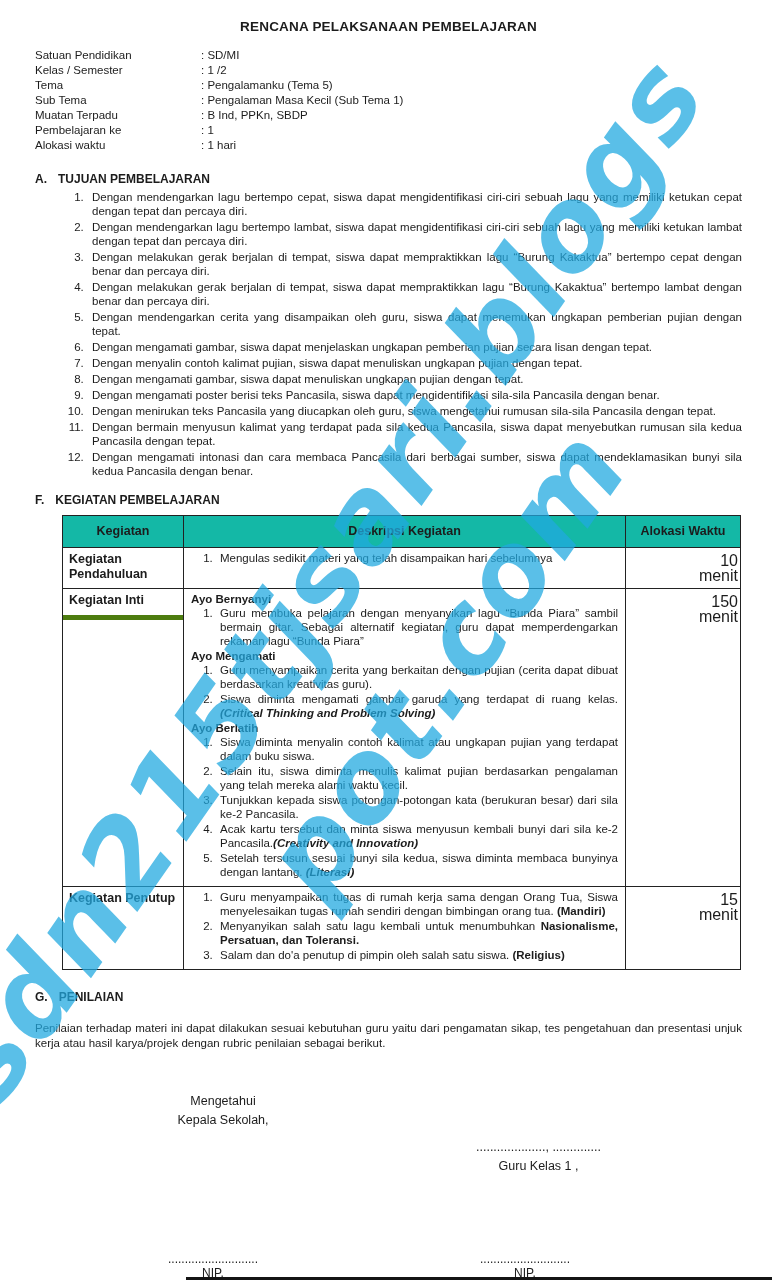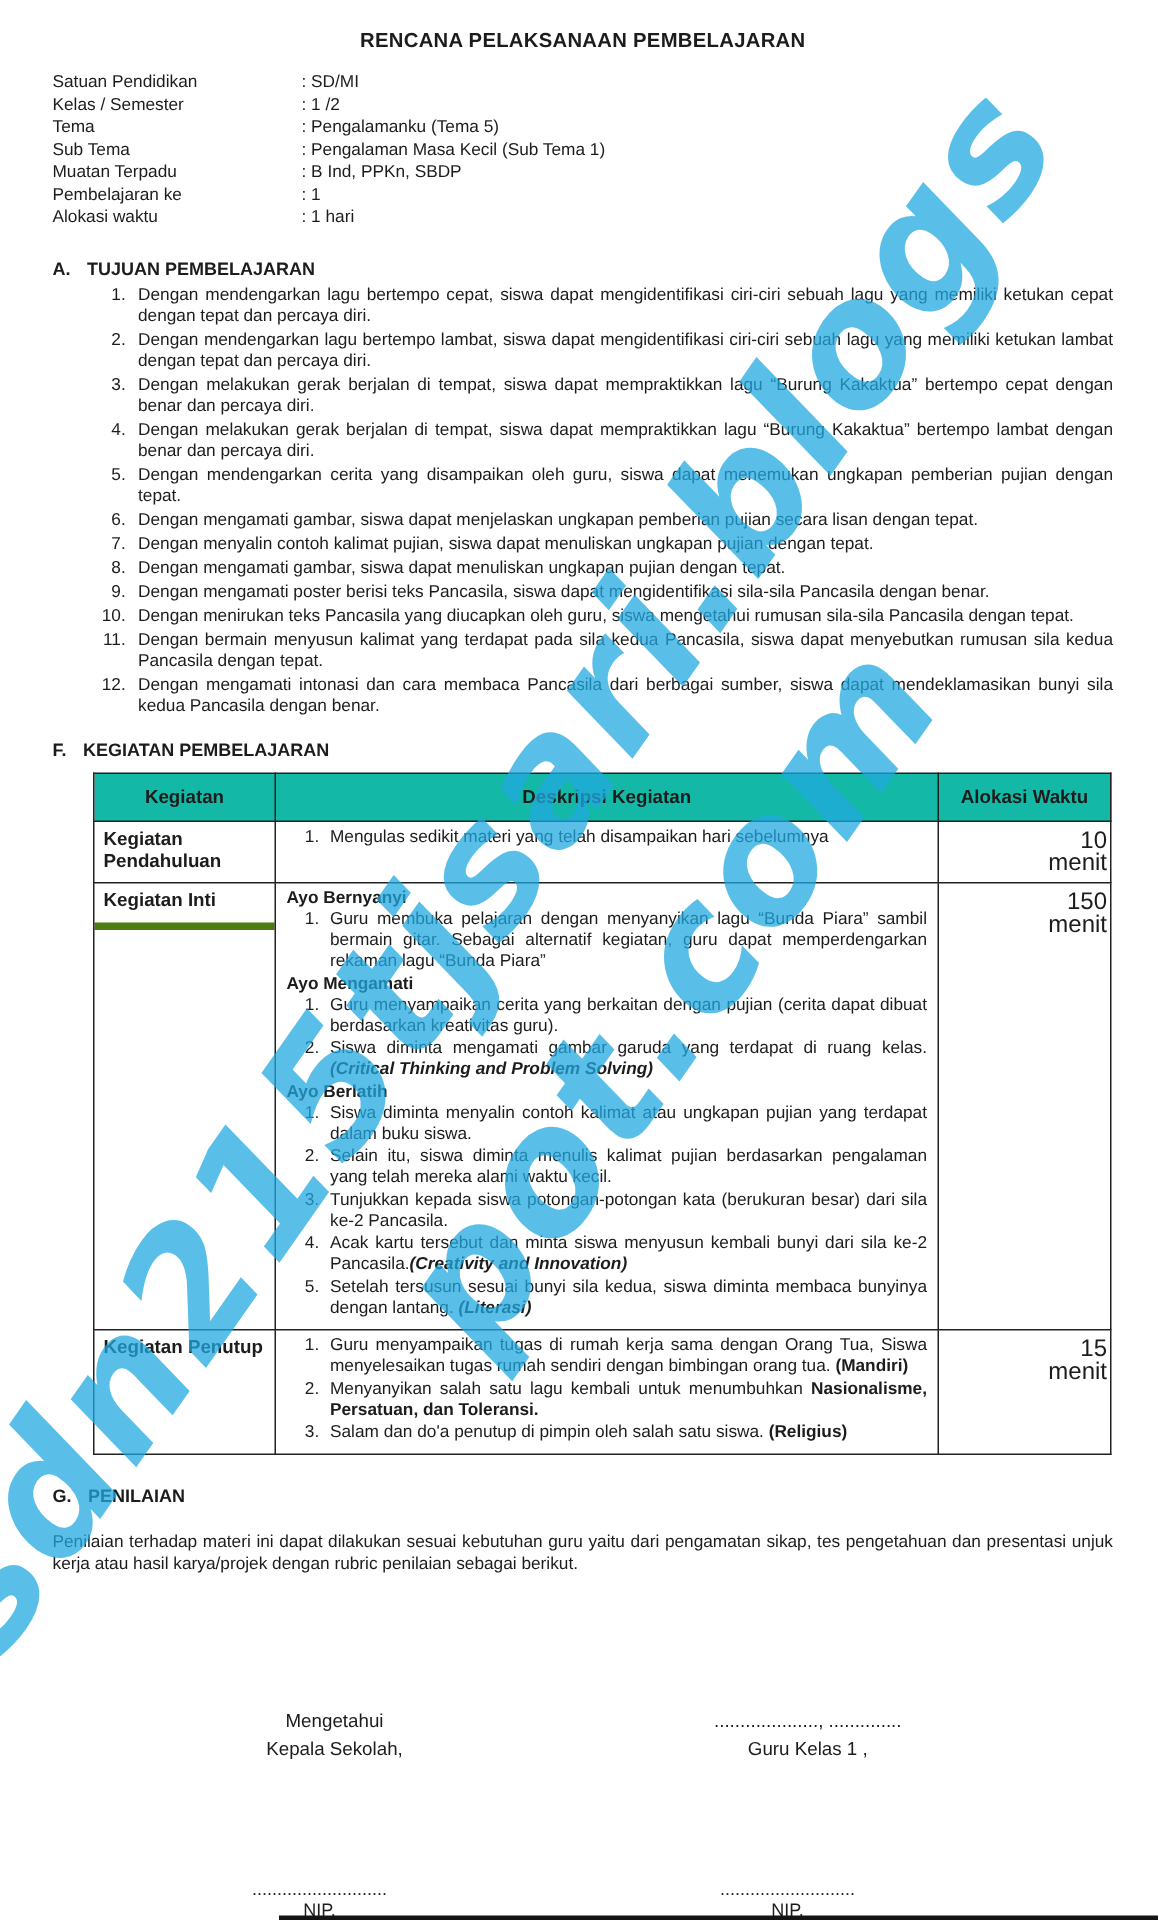--- a/index.html
+++ b/index.html
@@ -65,21 +65,21 @@
   .group-title { font-weight: bold; }
   ol.acts { margin: 0; padding-left: 25px; }
   ol.acts li { text-align: justify; margin-bottom: 1px; padding-left: 4px; }
   .em-tag { font-weight: bold; font-style: italic; }
   .strong-tag { font-weight: bold; }
 
   .penilaian { margin-top: 20px; }
   .penilaian p { margin-top: 16px; text-align: justify; line-height: 15px; }
 
   .sig-block { position: absolute; text-align: center; font-size: 12.5px; line-height: 19px; z-index: 1; }
-  .sig-left-block  { left: 128px; top: 1138px; width: 190px; text-align: center; }
+  .sig-left-block  { left: 128px; top: 1092px; width: 190px; text-align: center; }
   .sig-right-block { left: 436px; top: 1138px; width: 205px; }
   .nip-block { position: absolute; text-align: center; font-size: 12px; line-height: 14px; z-index: 1; }
   .nip-left  { left: 118px; top: 1252px; width: 190px; }
   .nip-right { left: 430px; top: 1252px; width: 190px; }
 
   .watermark {
     position: absolute;
     left: -315px;
     top: 472px;
     width: 1400px;

